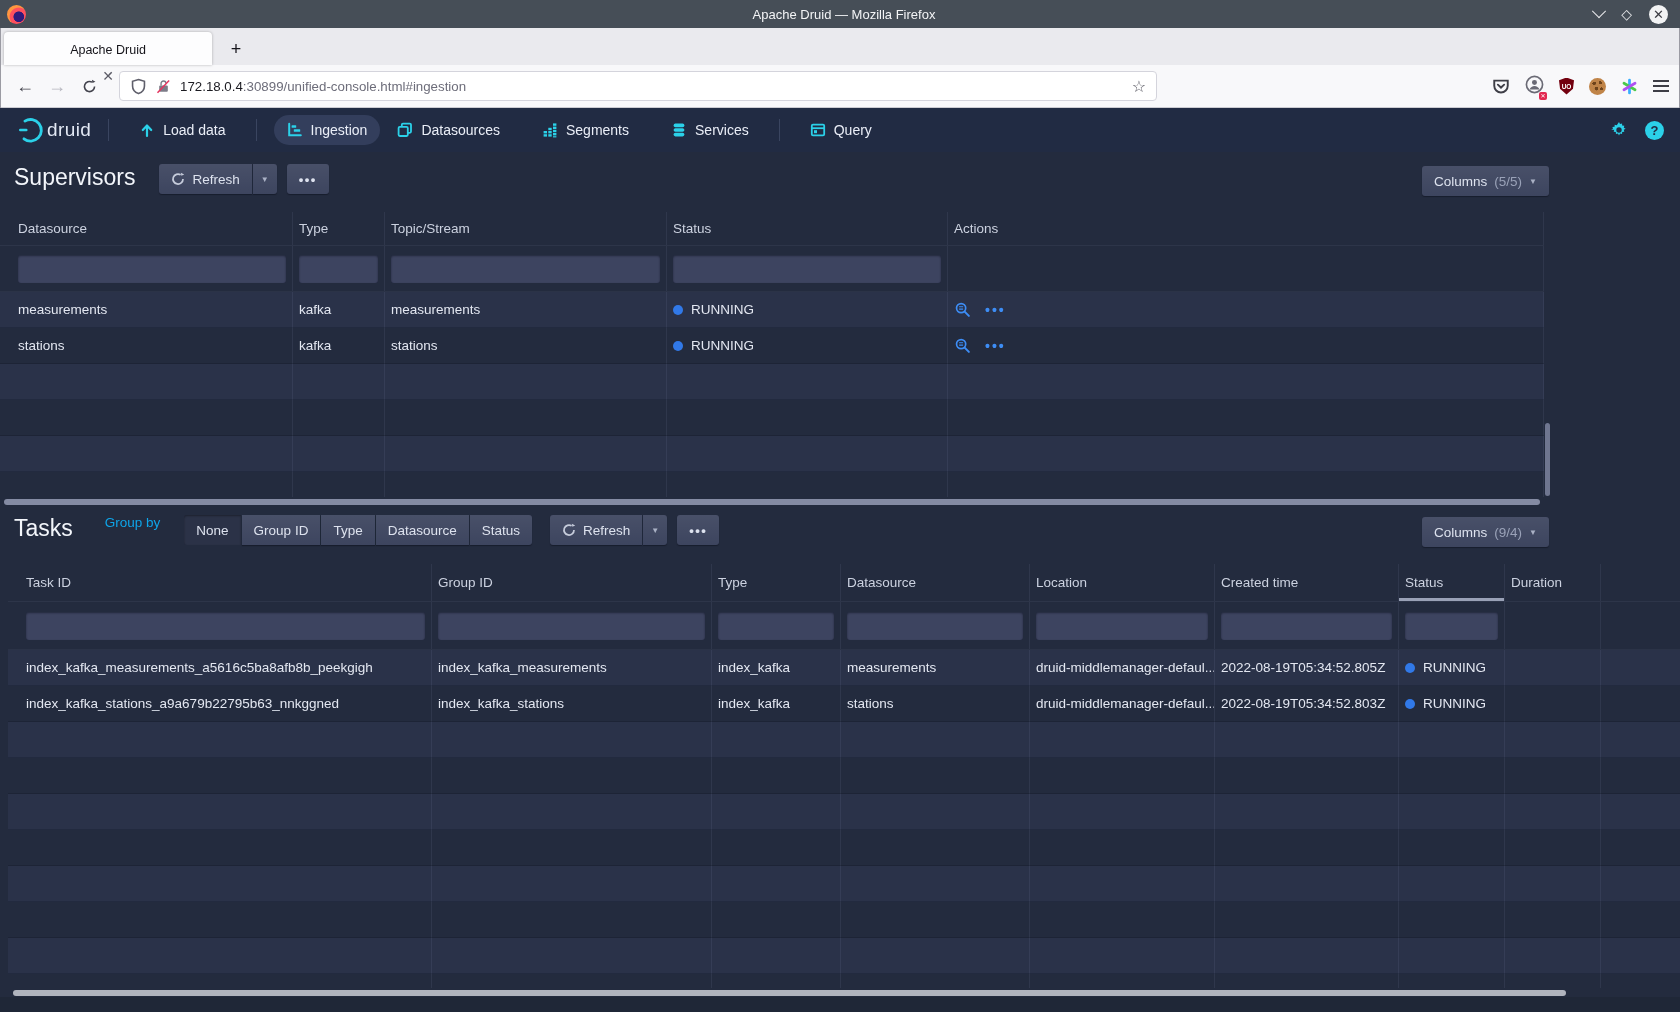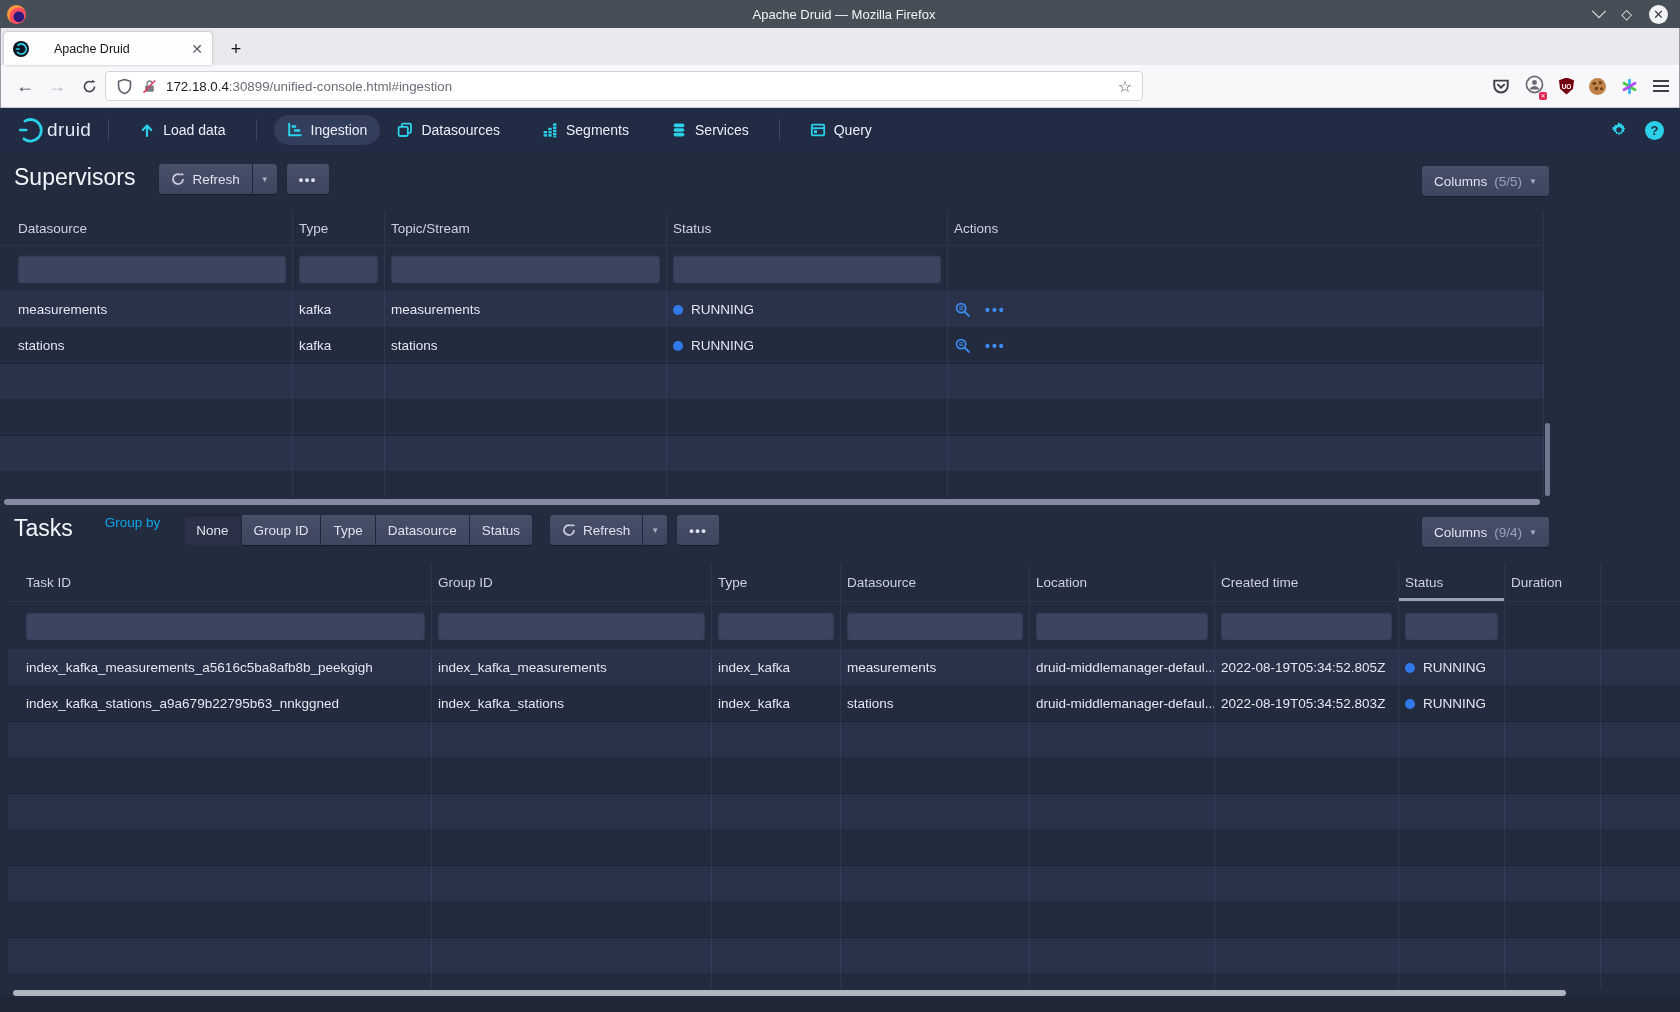--- a/index.html
+++ b/index.html
@@ -18,32 +18,32 @@
                 transform:rotate(45deg) translate(-2px,-2px); }
   .wc-diamond { color:#e9eaec; font-size:14px; line-height:1; }
   .wc-close { width:19px; height:19px; border-radius:50%; background:#f2f3f4; color:#3b3b42;
               font-size:13px; display:flex; align-items:center; justify-content:center; }
 
   
   .chrome { position:absolute; top:28px; left:0; width:100%; height:80px;
             border-left:1px solid #9b9ba3; border-right:1px solid #9b9ba3; }
   .tabbar { height:37px; background:#eaeaee; display:flex; align-items:flex-end; }
   .tab { width:208px; height:33px; margin-left:3px; background:#fdfdfe; border-radius:4px 4px 0 0;
-         box-shadow:0 0 3px rgba(0,0,0,.28); display:flex; align-items:center; padding:0 9px; gap:25px; }
+         box-shadow:0 0 3px rgba(0,0,0,.28); display:flex; align-items:center; padding:0 3px; gap:11px;flex-direction:column; }
   .tab-title { font-size:12.5px; color:#15141a; flex:1; }
   .tab-close { color:#5b5b66; font-size:14px; }
   .newtab { width:28px; height:28px; margin:0 0 2px 10px; display:flex; align-items:center; justify-content:center;
             color:#15141a; font-size:18px; border-radius:4px; }
 
   
   .toolbar { height:43px; background:#f8f8fa; border-bottom:1px solid #ccccd2; display:flex; align-items:center; }
   .nav-btn { width:32px; height:30px; display:flex; align-items:center; justify-content:center; border-radius:4px; }
   .arrow-back { color:#45454e; font-size:18px; }
   .arrow-fwd { color:#b7b7bf; font-size:18px; }
-  .urlbar { width:1038px; height:30px; background:#ffffff; border:1px solid #d4d4dc;
+  .urlbar { width:1038px; height:30px; margin-left:14px; background:#ffffff; border:1px solid #d4d4dc;
             border-radius:4px; display:flex; align-items:center; padding:0 10px; gap:9px; }
   .url-text { font-size:13.3px; white-space:nowrap; }
   .url-host { color:#1b1b21; }
   .url-path { color:#6d6d7a; }
   .url-star { margin-left:auto; color:#55555f; font-size:16px; }
   .ext-cluster { margin-left:auto; display:flex; align-items:center; gap:15px; margin-right:10px; }
   .ublock { width:15px; height:17px; background:#73000f; clip-path:polygon(50% 0,100% 16%,93% 66%,50% 100%,7% 66%,0 16%);
             display:flex; align-items:center; justify-content:center; color:#fff; font-size:6.5px; font-weight:bold; }
   .cookie { width:17px; height:17px; border-radius:50%;
             background:radial-gradient(circle at 30% 32%, #6e431b 0 1.7px, transparent 1.8px),

